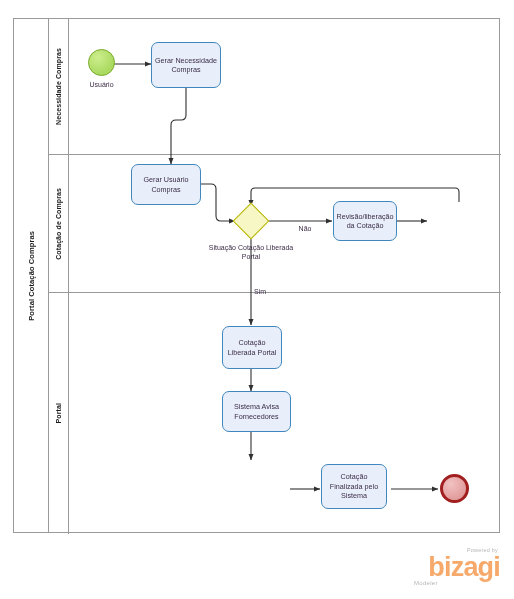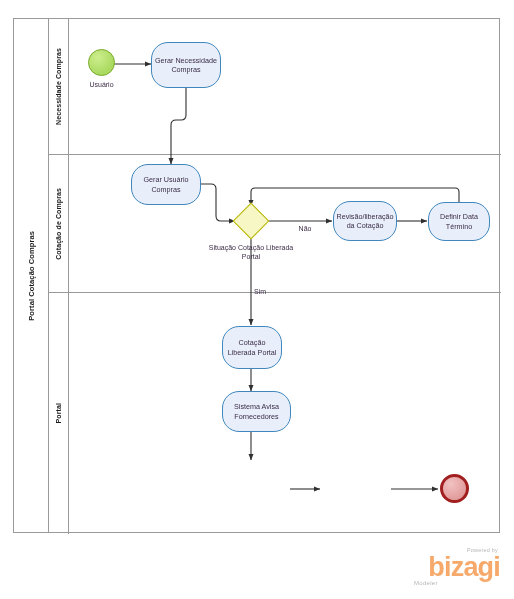--- a/index.html
+++ b/index.html
@@ -85,21 +85,21 @@
 
   
   .node {
     position: absolute;
     box-sizing: border-box;
   }
 
   .task {
     background: #e9eefb;
     border: 1.4px solid #3f87bd;
-    border-radius: 17px;
+    border-radius: 7px;
     display: flex;
     align-items: center;
     justify-content: center;
     text-align: center;
     font-size: 7.2px;
     line-height: 1.32;
     color: #3a2c46;
     padding: 2px 3px;
   }
 
@@ -248,33 +248,33 @@
   <div class="label-free" style="left:206px; top:243px; width:90px; white-space:normal;">Situação Cotação Liberada  Portal</div>
 
   <div class="label-free" style="left:290px; top:224px; width:30px;">Não</div>
 
   <div class="label-free" style="left:254px; top:287px; width:24px; text-align:left;">Sim</div>
 
   <div class="node task" style="left:333px; top:201px; width:64px; height:40px;">
     <span>Revisão/liberação da Cotação</span>
   </div>
 
-  <div class="node task" style="left:428px; top:202px; width:62px; height:39px;">
-    <span>Definir Data Término</span>
-  </div>
 
   <div class="node task" style="left:222px; top:326px; width:60px; height:43px;justify-content:flex-end;">
     <span>Cotação Liberada Portal</span>
   </div>
 
   <div class="node task" style="left:222px; top:391px; width:69px; height:41px;">
     <span>Sistema Avisa Fornecedores</span>
   </div>
 
 
+  <div class="node task" style="left:321px; top:464px; width:66px; height:45px;">
+    <span>Cotação Finalizada pelo Sistema</span>
+  </div>
 
   <div class="node event-end" style="left:440px; top:474px; width:29px; height:29px;"></div>
 
   <div class="logo">
     <p class="logo-powered">Powered by</p>
     <p class="logo-word">bizagi</p>
     <p class="logo-sub">Modeler</p>
   </div>
 
 </div>

